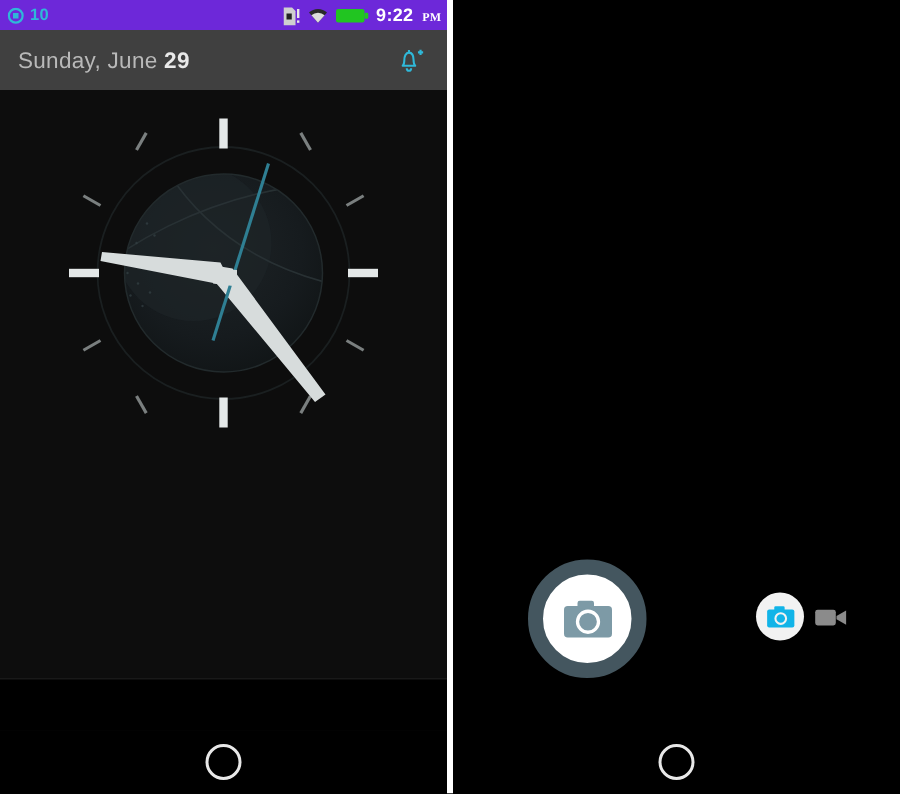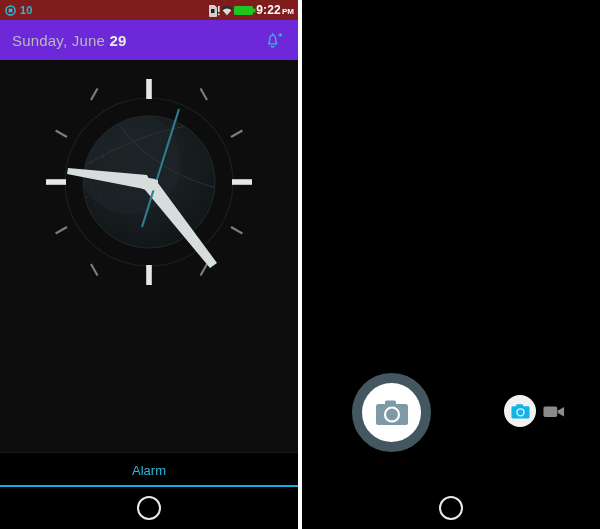--- a/index.html
+++ b/index.html
@@ -28,41 +28,41 @@
     position:relative;
     width:298px; height:529px;
     background:#000000;
     overflow:hidden;
     flex:0 0 298px;
   }
 
   
   .statusbar {
     position:absolute; top:0; left:0; right:0; height:20px;
-    background:#7f1d1d;
+    background:#6d28d9;
     display:flex; align-items:center;
     padding:0 4px 0 5px;
     font-size:11px;
   }
   .sb-left { display:flex; align-items:center; gap:4px; }
-  .sb-right { margin-left:auto; display:flex; align-items:center; }
+  .sb-right { margin-left:auto; display:flex; align-items:center; gap:5px; }
   .alarm-count { color:#2fb8d8; font-size:11px; font-weight:bold; letter-spacing:0.2px;}
   .sb-clock-icon { display:block; }
   .sim-icon  { display:block; }
   .wifi-icon { display:block; }
   .batt-icon { display:block; }
   .sb-time { color:#ffffff; font-size:12px; font-weight:bold; letter-spacing:0.2px; }
-  .sb-ampm { color:#ffffff; font-size:8px; font-weight:bold; margin-left:1px; position:relative; top:1px;}
+  .sb-ampm { color:#ffffff; font-size:8px; font-weight:bold; margin-left:1px; position:relative; top:1px;font-family:Liberation Serif, serif;}
 
   
   .clock-header {
     position:absolute; top:20px; left:0; right:0; height:40px;
     display:flex; align-items:center;
     padding:0 12px 0 12px;
-    background:#6d28d9;
+    background:#404040;
   }
   .date-text {
     color:#b9b9b9; font-size:15px; font-weight:300;
     letter-spacing:0.2px;
   }
   .date-text .daynum { color:#e9e9e9; font-weight:bold; }
   .add-alarm-btn {
     margin-left:auto;
     width:26px; height:26px;
     display:flex; align-items:center; justify-content:center;
@@ -272,23 +272,20 @@
 
         <g>
           <line x1="108" y1="160" x2="145" y2="42" stroke="#2f7f93" stroke-width="2.1"></line>
         </g>
 
         <polygon points="107,112 124,113 124,124 108,122" fill="#d7dcdc"></polygon>
       </svg>
     </div>
 
     <div class="tabbar">
-      <div class="tab active">
-        <span>Alarm</span>
-      </div>
     </div>
 
     <div class="navbar">
       <div class="home-circle"></div>
     </div>
   </div>
 
   <div class="divider"></div>
 
   <div class="phone-right">

